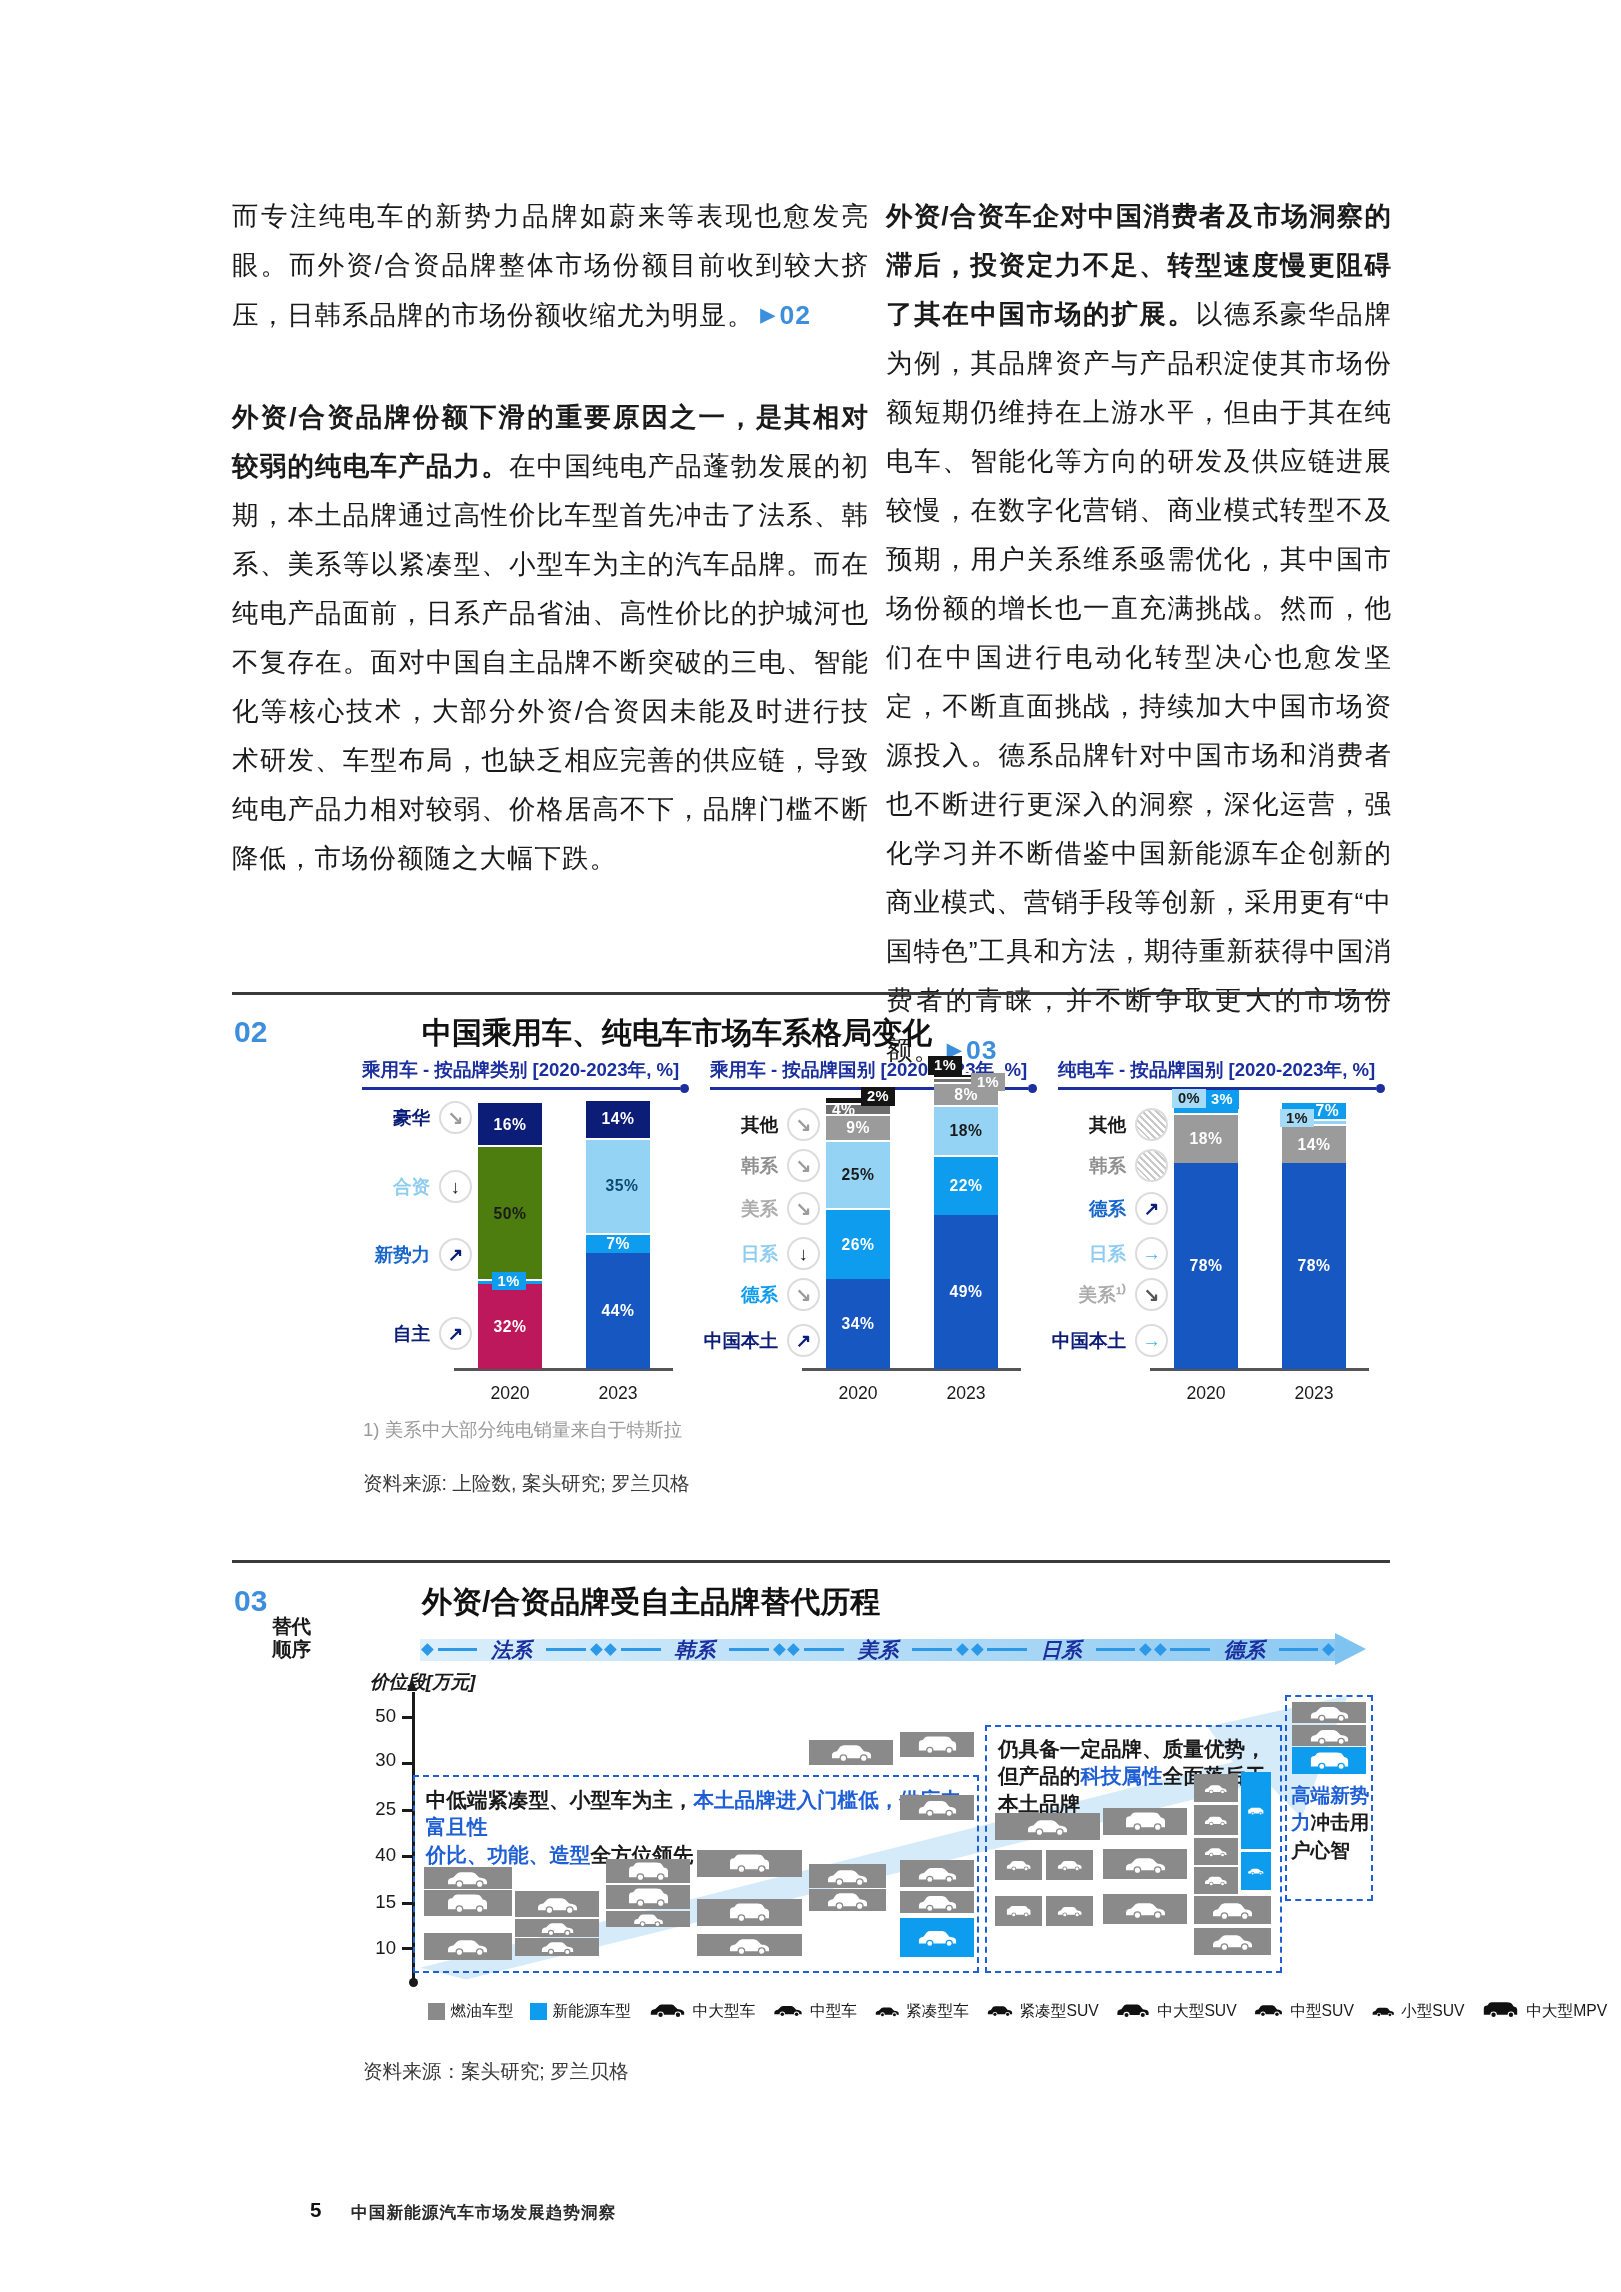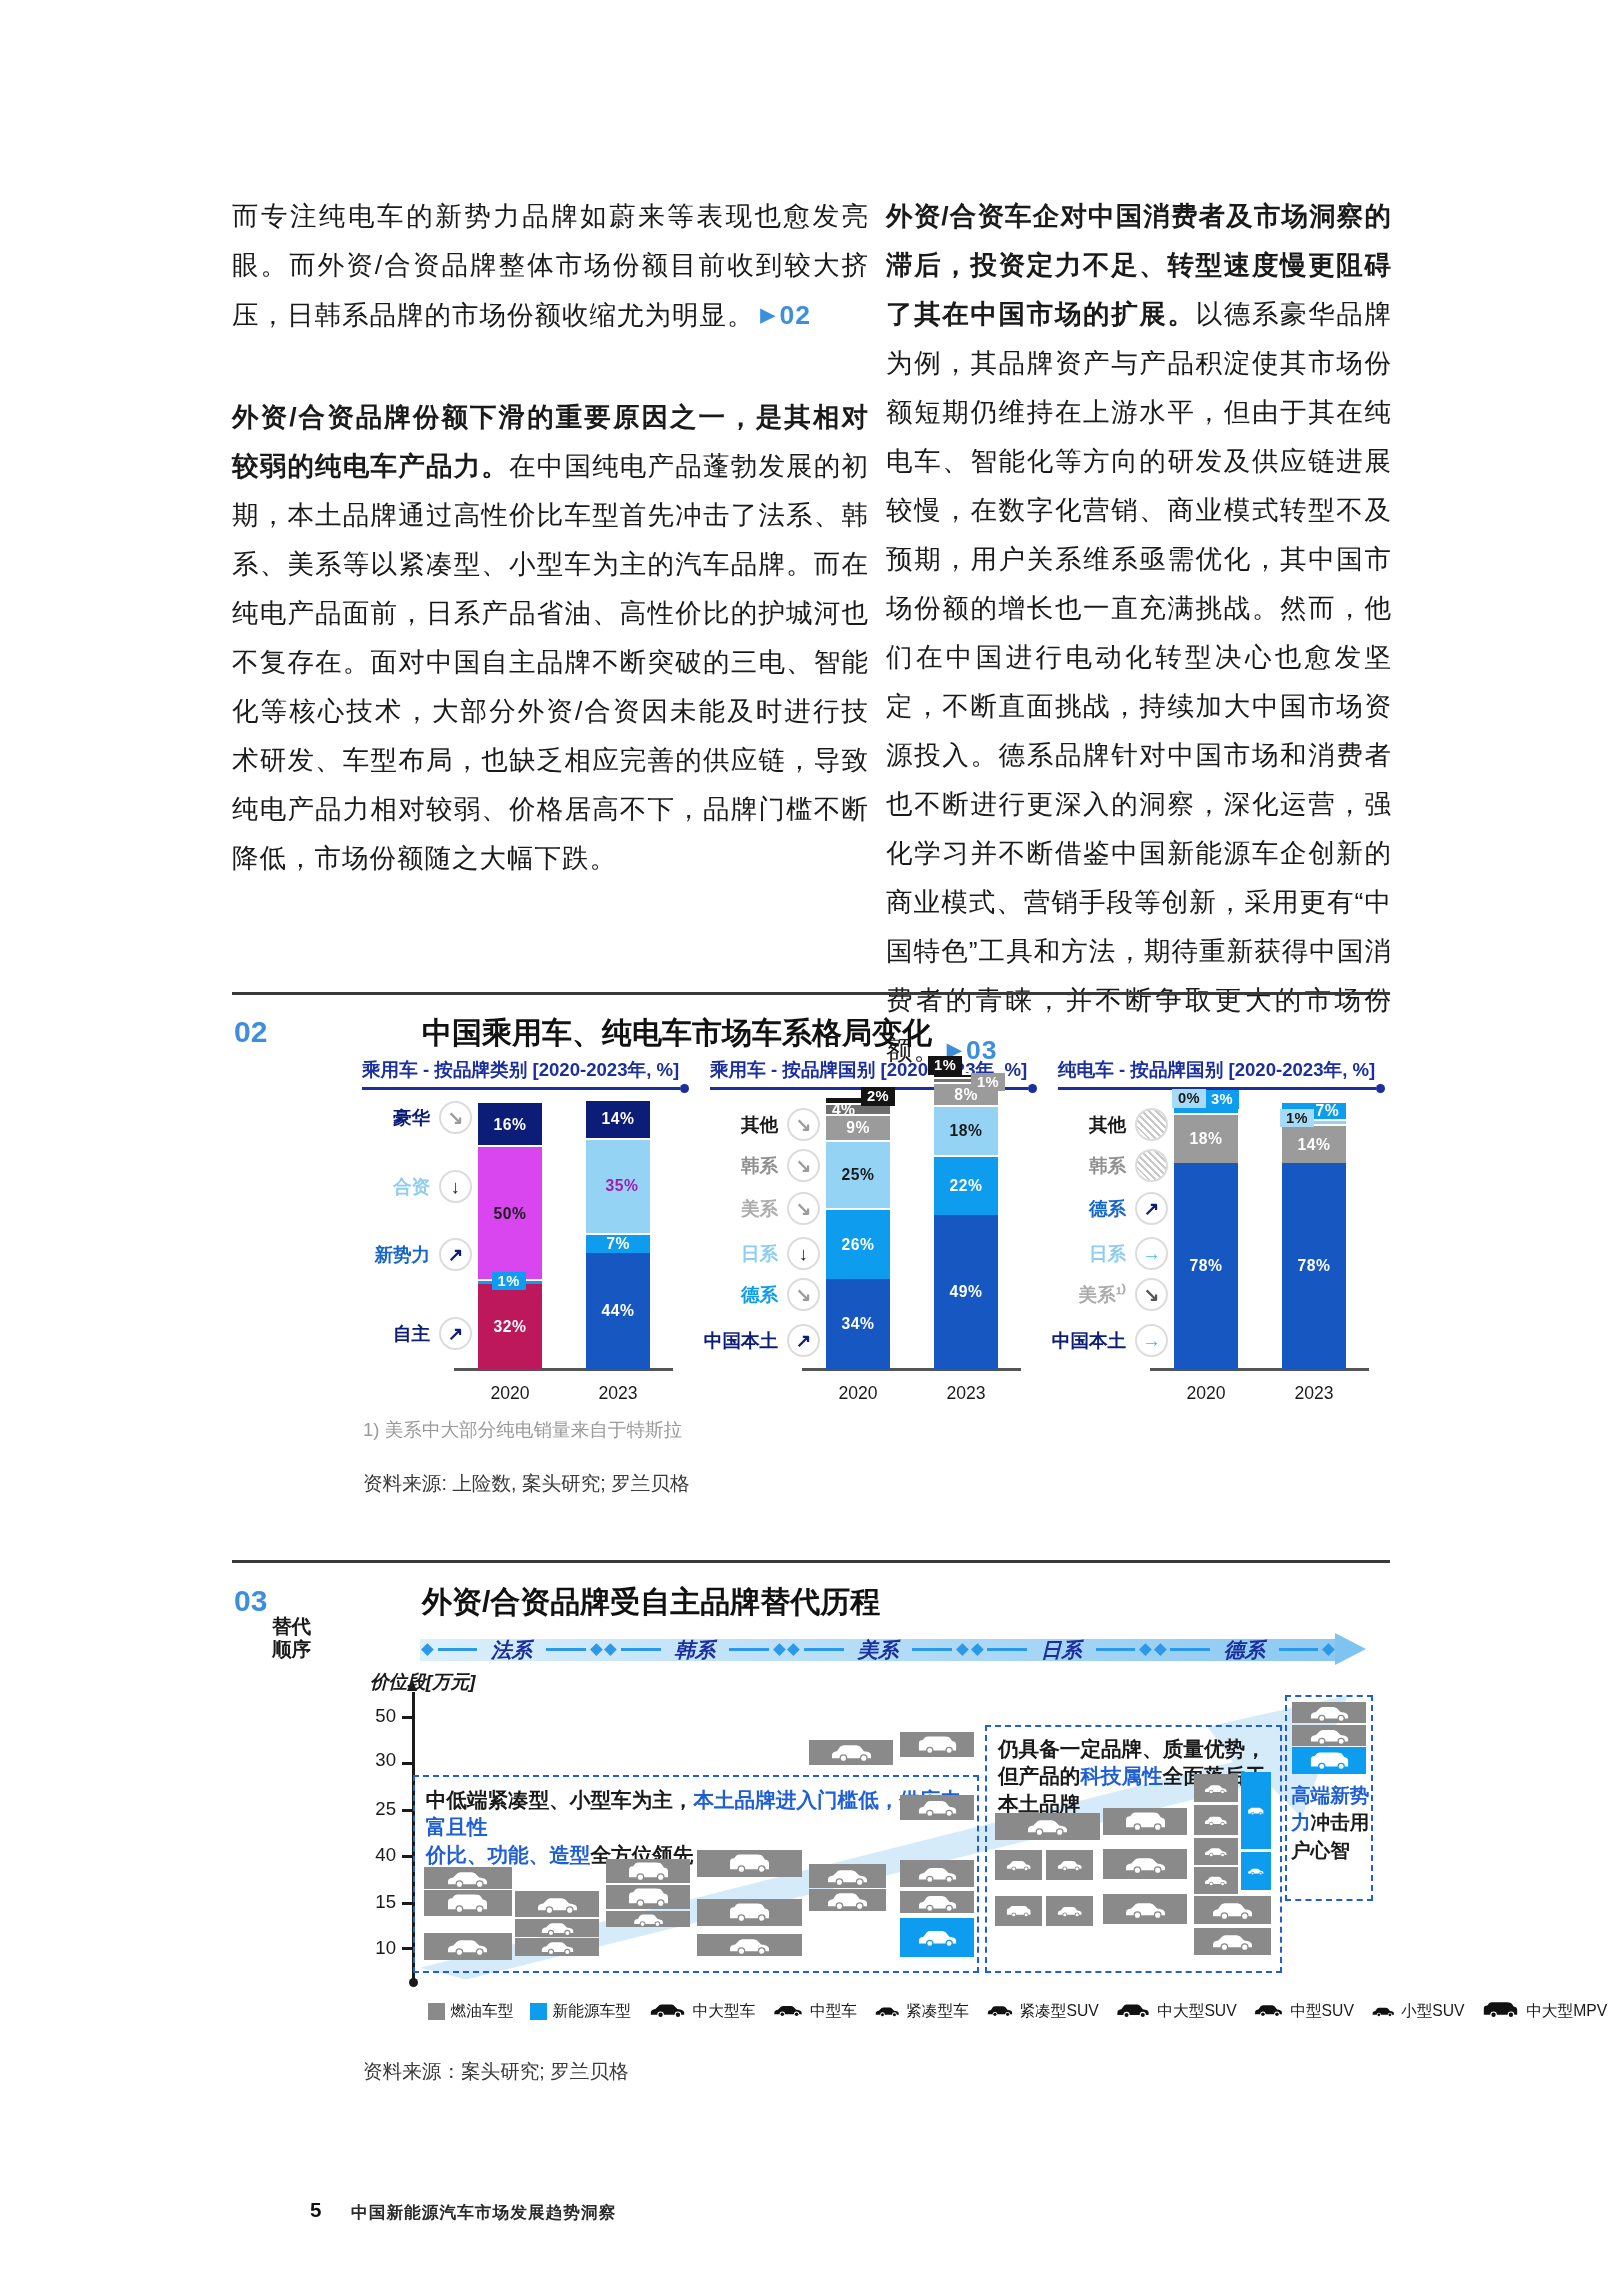--- a/index.html
+++ b/index.html
@@ -104,37 +104,37 @@
         <span class="lg-lab" style="color: rgb(12, 29, 120);">自主</span>
         <span class="lg-ic" style="color: rgb(12, 29, 120);">↗</span>
       </div>
       <div class="bar" style="left: 116px;">
         <div class="seg" style="height: 85px; background: #be185d;">
           <span style="color: rgb(255, 255, 255);">32%</span>
         </div>
         <div class="seg" style="height: 2.6px; background: rgb(14, 156, 239); border-top: 2px solid rgb(255, 255, 255);">
           <span class="badge" style="background: rgb(14, 156, 239); color: rgb(255, 255, 255); left: 13.7px; top: -9.8px;">1%</span>
         </div>
-        <div class="seg" style="height: 132px; background: #d946ef; border-top: 2px solid rgb(255, 255, 255); text-align: right;">
+        <div class="seg" style="height: 132px; background: #4d7c0f; border-top: 2px solid rgb(255, 255, 255); text-align: right;">
           <span style="color: rgb(26, 26, 26);">50%</span>
         </div>
         <div class="seg" style="height: 42px; background: rgb(12, 29, 120); border-top: 2px solid rgb(255, 255, 255);">
           <span style="color: rgb(255, 255, 255);">16%</span>
         </div>
       </div>
       <div class="xlab" style="left: 116px;">2020</div>
       <div class="bar" style="left: 224px;">
         <div class="seg" style="height: 116px; background: rgb(23, 87, 194);">
           <span style="color: rgb(255, 255, 255);">44%</span>
         </div>
         <div class="seg" style="height: 18.5px; background: rgb(14, 156, 239); border-top: 2px solid rgb(255, 255, 255);">
           <span style="color: rgb(255, 255, 255);">7%</span>
         </div>
         <div class="seg" style="height: 93px; background: rgb(148, 211, 244); border-top: 2px solid rgb(255, 255, 255);">
-          <span style="color: #a21caf; margin-left: 8px;">35%</span>
+          <span style="color: #0c4a6e; margin-left: 8px;">35%</span>
         </div>
         <div class="seg" style="height: 37px; background: rgb(12, 29, 120); border-top: 2px solid rgb(255, 255, 255);">
           <span style="color: rgb(255, 255, 255);">14%</span>
         </div>
       </div>
       <div class="xlab" style="left: 224px;">2023</div>
     </div>
   <div class="chart-block" style="left:710px">
     <div class="subtitle">乘用车 - 按品牌国别 [2020-2023年, %]</div>
     <div class="sub-underline"></div>

